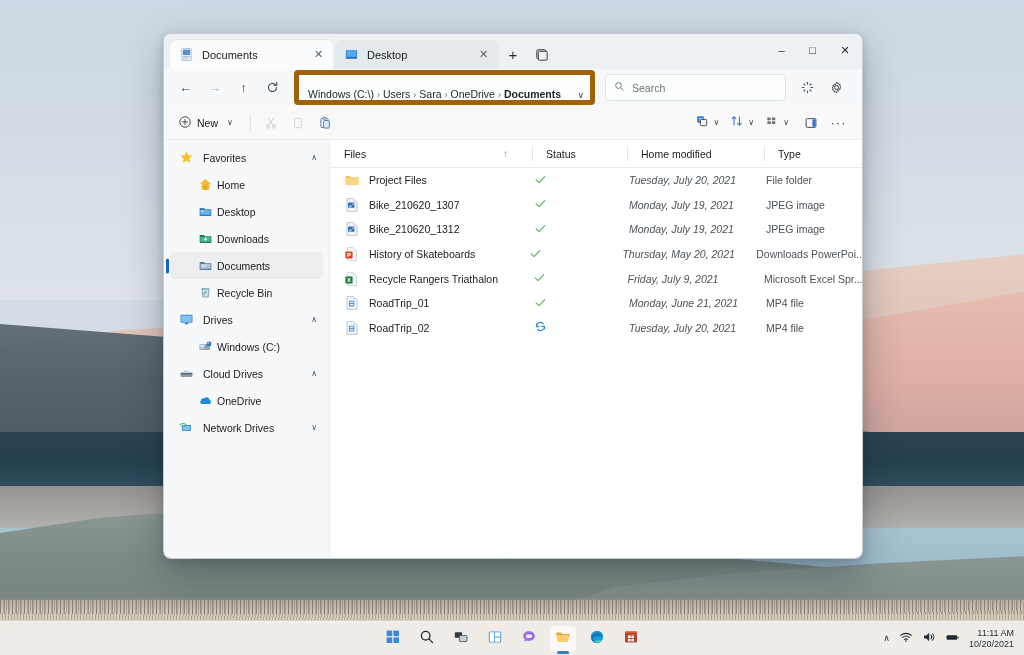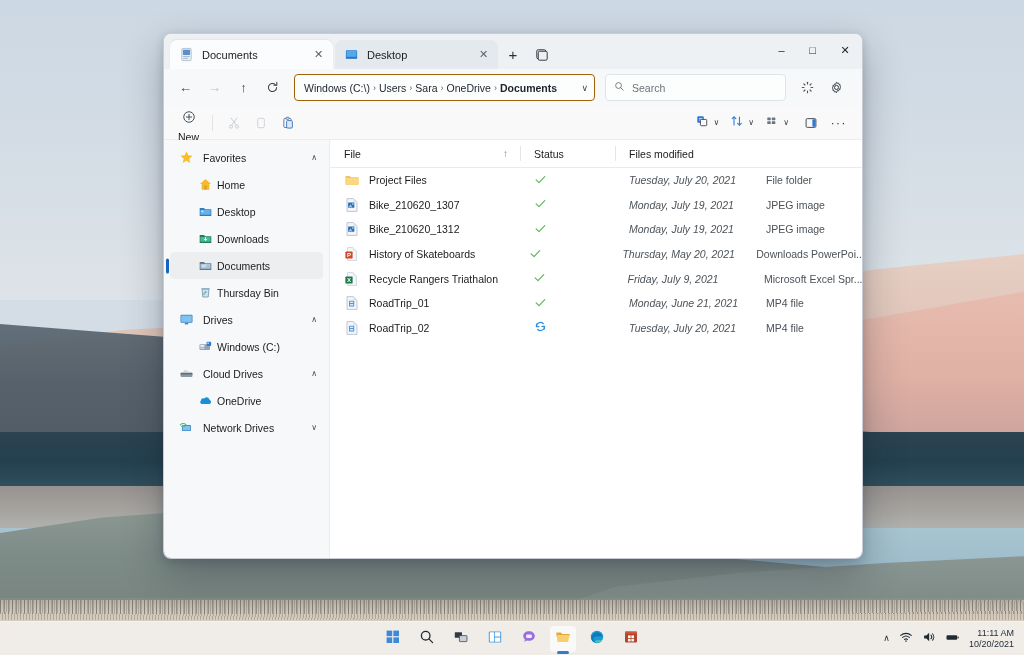--- a/index.html
+++ b/index.html
@@ -188,22 +188,22 @@
     gap: 2px;
   }
   .navbtn {
     width: 27px; height: 27px; border-radius: 4px;
     display: flex; align-items: center; justify-content: center;
     color: #323a42; font-size: 13px;
   }
   .navbtn.disabled { color: #b4bcc4; }
   #breadcrumb {
     flex: 1 1 auto; height: 25px; margin-left: 6px;
-    background: #fcfdfd; border: 1px solid #a16207; border-radius: 4px;
-    display: flex; align-items: center;
+    background: #fcfdfd; border: 5px solid #a16207; border-radius: 4px;
+    display: flex; align-items: flex-end;
     padding: 0 6px 0 9px; gap: 2px;
     font-size: 10.5px; color: #1e242a;
     max-width: 330px;
   }
   .crumb { white-space: nowrap; }
   .crumb.current { font-weight: bold; }
   .crumb-sep { color: #5b646c; font-size: 9px; padding: 0 1px; }
   .crumb-chev { margin-left: auto; color: #3c444b; font-size: 9px; }
   #searchbox {
     width: 163px; height: 25px; margin-left: 8px;
@@ -217,21 +217,21 @@
   #cmdbar {
     height: 33px; flex: 0 0 33px;
     background: #f9f9f9;
     display: flex; align-items: center;
     padding: 0 10px 0 10px;
     border-bottom: 1px solid #ededed;
   }
   #newbtn {
     height: 25px; display: flex; align-items: center; gap: 5px;
     padding: 0 6px 0 4px; border-radius: 4px;
-    font-size: 10.5px; color: #1b1b1b; flex-direction: column;
+    font-size: 10.5px; color: #1b1b1b;
   }
   .cmd-sep { width: 1px; height: 16px; background: #e2e4e6; margin: 0 7px; }
   .cmdicon {
     width: 27px; height: 25px; border-radius: 4px;
     display: flex; align-items: center; justify-content: center;
   }
   .cmd-right { margin-left: auto; display: flex; align-items: center; gap: 1px; }
   .cmd-group { display: flex; align-items: center; padding: 0 3px; }
   .mini-chev { font-size: 8px; color: #3a4149; padding: 0 4px; }
 
@@ -276,21 +276,21 @@
   .col {
     height: 27px; display: flex; align-items: center;
     padding-left: 14px; box-sizing: border-box;
     position: relative;
   }
   .col + .col::before {
     content: ''; position: absolute; left: 0; top: 6px;
     width: 1px; height: 15px; background: #e6e6e6;
   }
   .col-name   { width: 190px; }
-  .col-status { width: 95px; }
+  .col-status { width: 95px; margin-left: 12px; }
   .col-date   { width: 137px; }
   .col-type   { flex: 1 1 auto; }
   .sort-arrow { margin-left: auto; margin-right: 12px; font-size: 10px; color: #7d858c; }
 
   .frow {
     height: 24.6px; display: flex; align-items: center;
     font-size: 10.5px; color: #1b1b1b;
   }
   .f-name { width: 190px; display: flex; align-items: center; padding-left: 14px; box-sizing: border-box; }
   .f-name .fico { width: 16px; height: 16px; margin-right: 9px; flex: 0 0 16px; }
@@ -569,21 +569,21 @@
 
         <div class="nav-row lvl-child">
           <span class="nav-ico">
             <svg viewBox="0 0 16 16" width="15" height="15">
               <path d="M4.3 4.4h7.4l-.8 8.4H5.1z" fill="#cfe0ee" stroke="#6d8ca6" stroke-width="0.8"></path>
               <rect x="3.5" y="3.2" width="9" height="1.4" rx="0.6" fill="#8fb2cd"></rect>
               <polygon points="8,6.3 9.4,8.2 6.6,8.2" fill="#38a169"></polygon>
               <polygon points="6.3,10.6 7.8,8.8 5.1,9.2" fill="#38a169"></polygon>
             </svg>
           </span>
-          <span class="nav-label">Thursday Bin</span>
+          <span class="nav-label">Recycle Bin</span>
         </div>
 
         <div class="nav-row lvl-group">
           <span class="nav-ico">
             <svg viewBox="0 0 16 16" width="15" height="15">
               <rect x="1.6" y="3" width="12.8" height="8.4" rx="0.9" fill="#3f82c4"></rect>
               <rect x="2.4" y="3.8" width="11.2" height="6.8" fill="#7fc3ef"></rect>
               <rect x="6.2" y="11.6" width="3.6" height="1.6" fill="#3f82c4"></rect>
             </svg>
           </span>
@@ -636,28 +636,31 @@
           </span>
           <span class="nav-label">Network Drives</span>
           <span class="nav-chev">∨</span>
         </div>
       </div>
 
       <div id="content">
 
         <div id="colheader">
           <div class="col col-name">
-            <span>File</span>
+            <span>Files</span>
             <span class="sort-arrow">↑</span>
           </div>
           <div class="col col-status">
             <span>Status</span>
           </div>
           <div class="col col-date">
-            <span>Files modified</span>
+            <span>Home modified</span>
+          </div>
+          <div class="col col-type">
+            <span>Type</span>
           </div>
         </div>
 
         <div class="frow">
           <div class="f-name">
             <span class="fico">
               <svg viewBox="0 0 16 16" width="16" height="16">
                 <path d="M1.5 4.1h4.3l1.1 1.2h7.6v7.4H1.5z" fill="#f0c35e"></path>
                 <rect x="1.5" y="5.9" width="13" height="6.8" rx="0.7" fill="#fbd77f"></rect>
               </svg>

